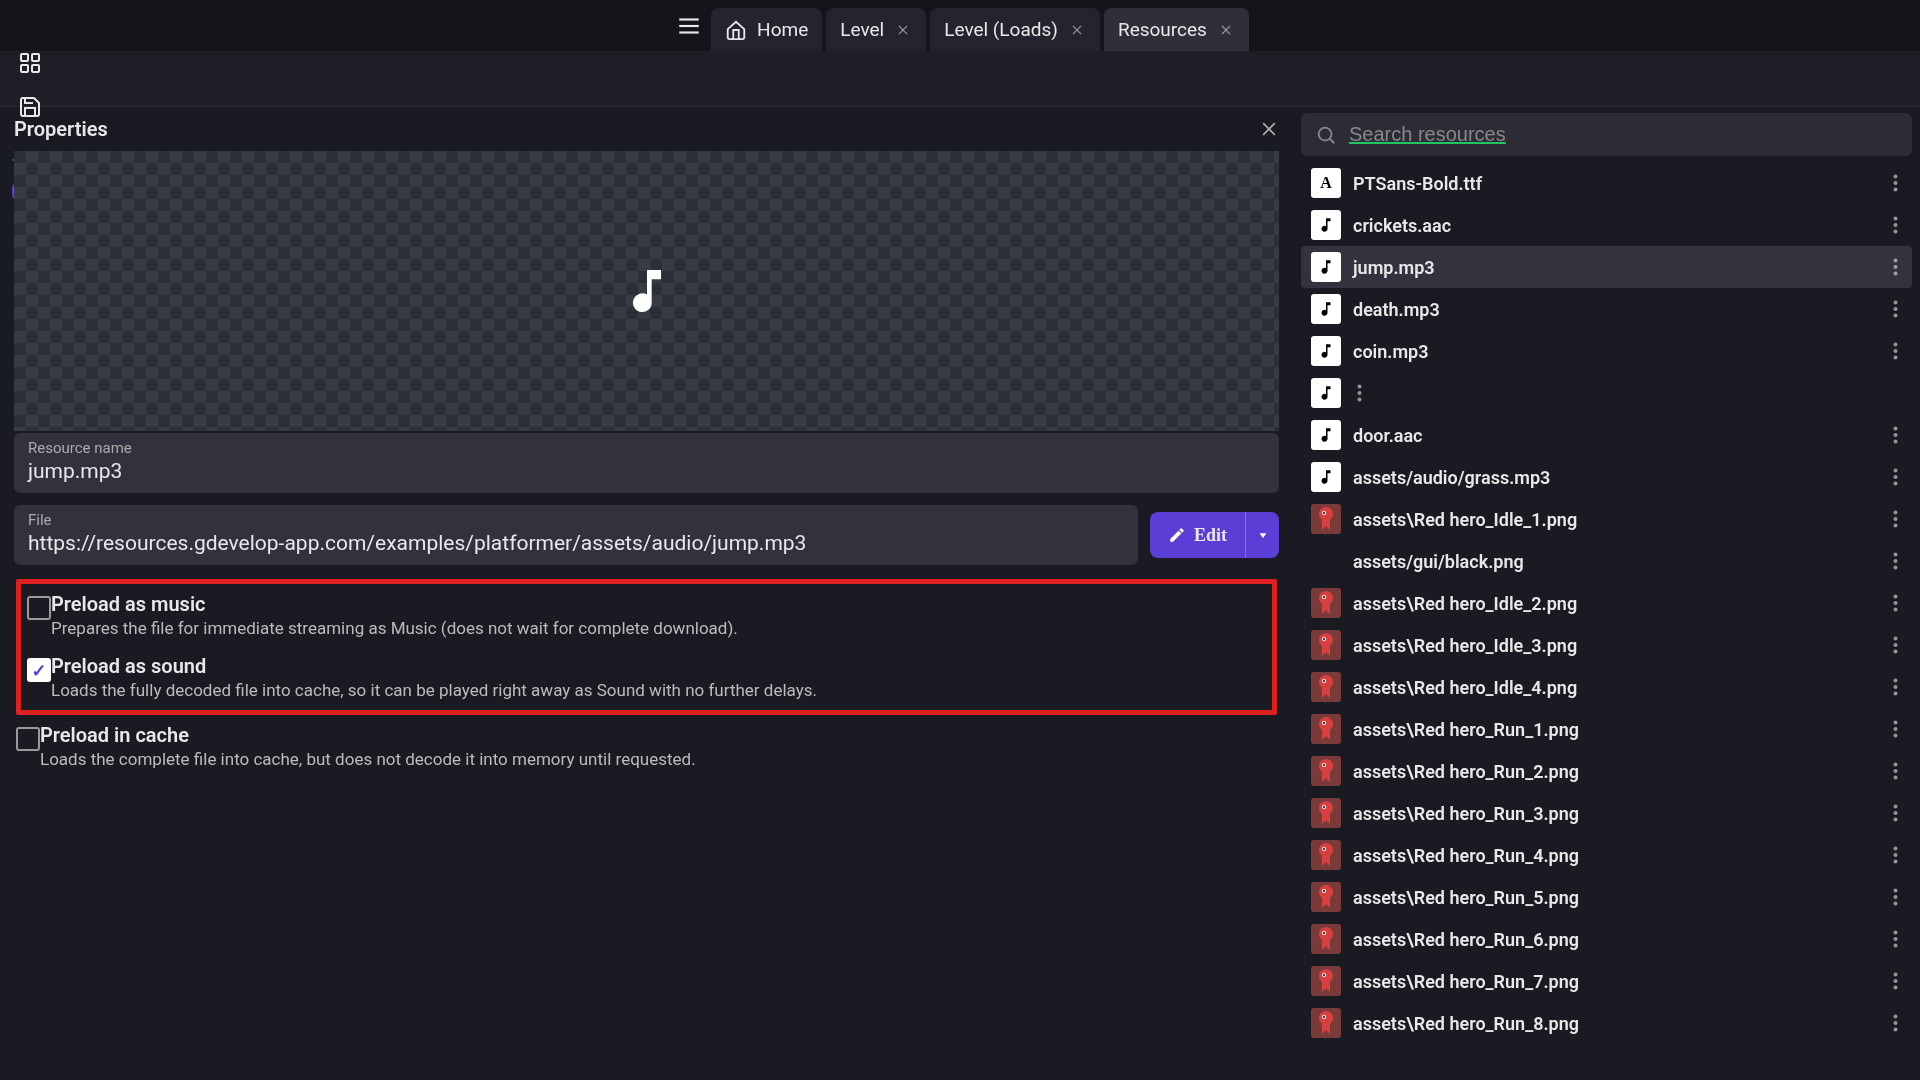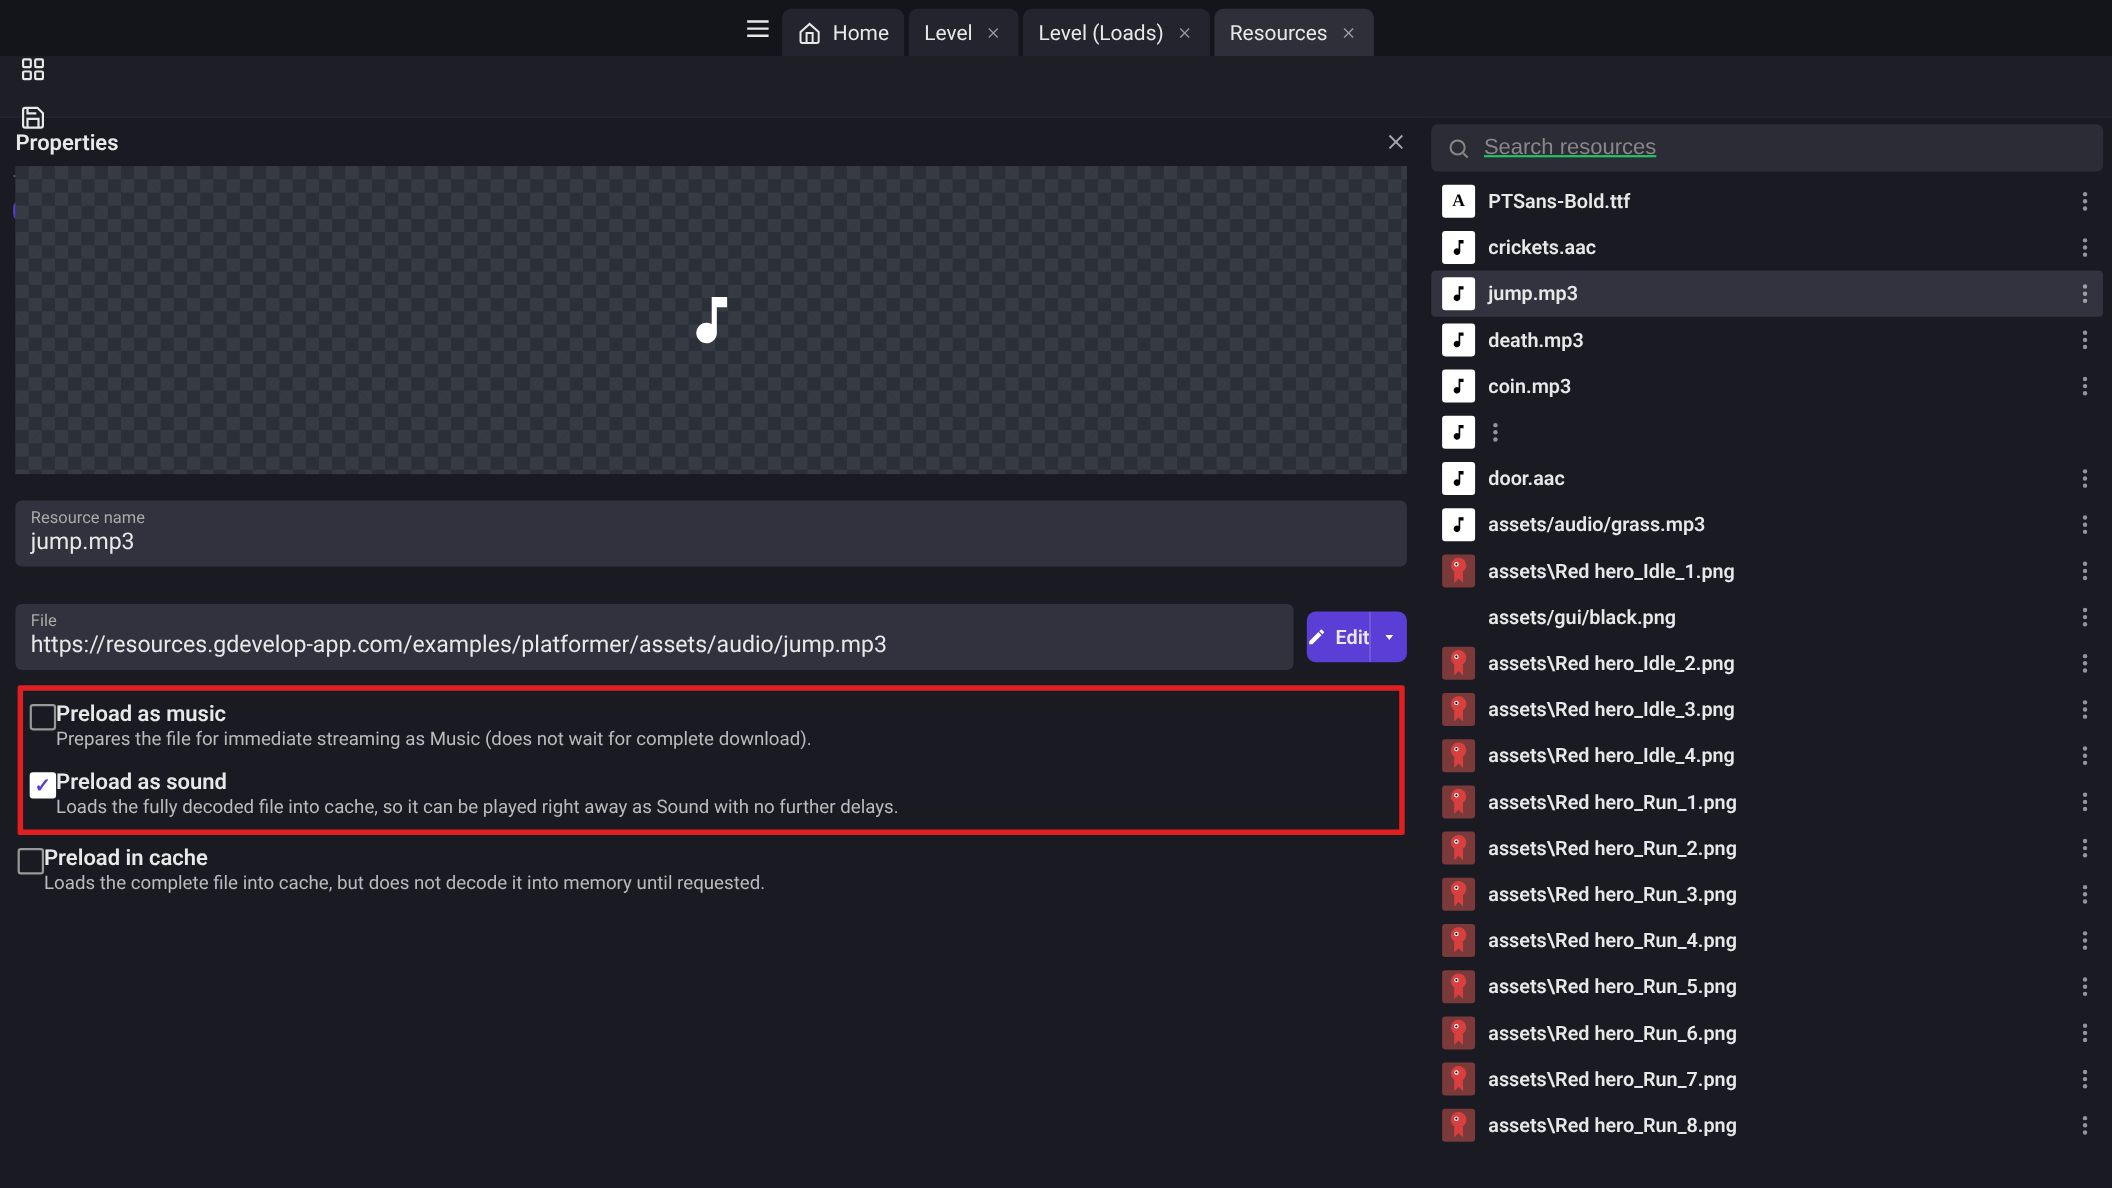--- a/index.html
+++ b/index.html
@@ -105,34 +105,34 @@
     linear-gradient(-45deg,#363b44 25%,transparent 25%),
     linear-gradient(45deg,transparent 75%,#363b44 75%),
     linear-gradient(-45deg,transparent 75%,#363b44 75%);
   background-size:24px 24px;
   background-position:0 0,0 12px,12px -12px,-12px 0;
   display:flex;align-items:center;justify-content:center;
 }
 .music-note { color:#fff; }
 
 
-.field-group { margin:24px 14px; }
+.field-group { margin:2px 14px; }
 .text-field {
   background:#32323e; border-radius:6px; padding:6px 14px 10px;
 }
 .text-field label { font-size:15px; color:#aaa; display:block; }
 .text-field .value { font-size:21px; color:#e8e8e8; margin-top:2px; }
 
 .file-row { display:flex; gap:12px; align-items:stretch; margin:10px 14px; }
 .file-row .text-field { flex:1; }
 .edit-btn {
   display:flex; align-items:center; background:#5b3ed6;
   border-radius:8px; overflow:hidden; height:46px; align-self:center;
 }
-.edit-btn .main { display:flex;align-items:center;gap:8px;padding:0 0;height:100%;cursor:pointer;font-weight:600;}
+.edit-btn .main { display:flex;align-items:center;gap:8px;padding:0 18px;height:100%;cursor:pointer;font-weight:600;font-family:Liberation Serif, serif;}
 .edit-btn .drop { width:34px;height:100%;display:flex;align-items:center;justify-content:center;border-left:1px solid rgba(255,255,255,.25);cursor:pointer;}
 
 
 .check-list { margin: 4px 10px; }
 .check-row {
   display:flex; align-items:flex-start; 
   padding:8px 6px;
 }
 .checkbox {
   width:24px;height:24px;border:2px solid #999;border-radius:3px;

